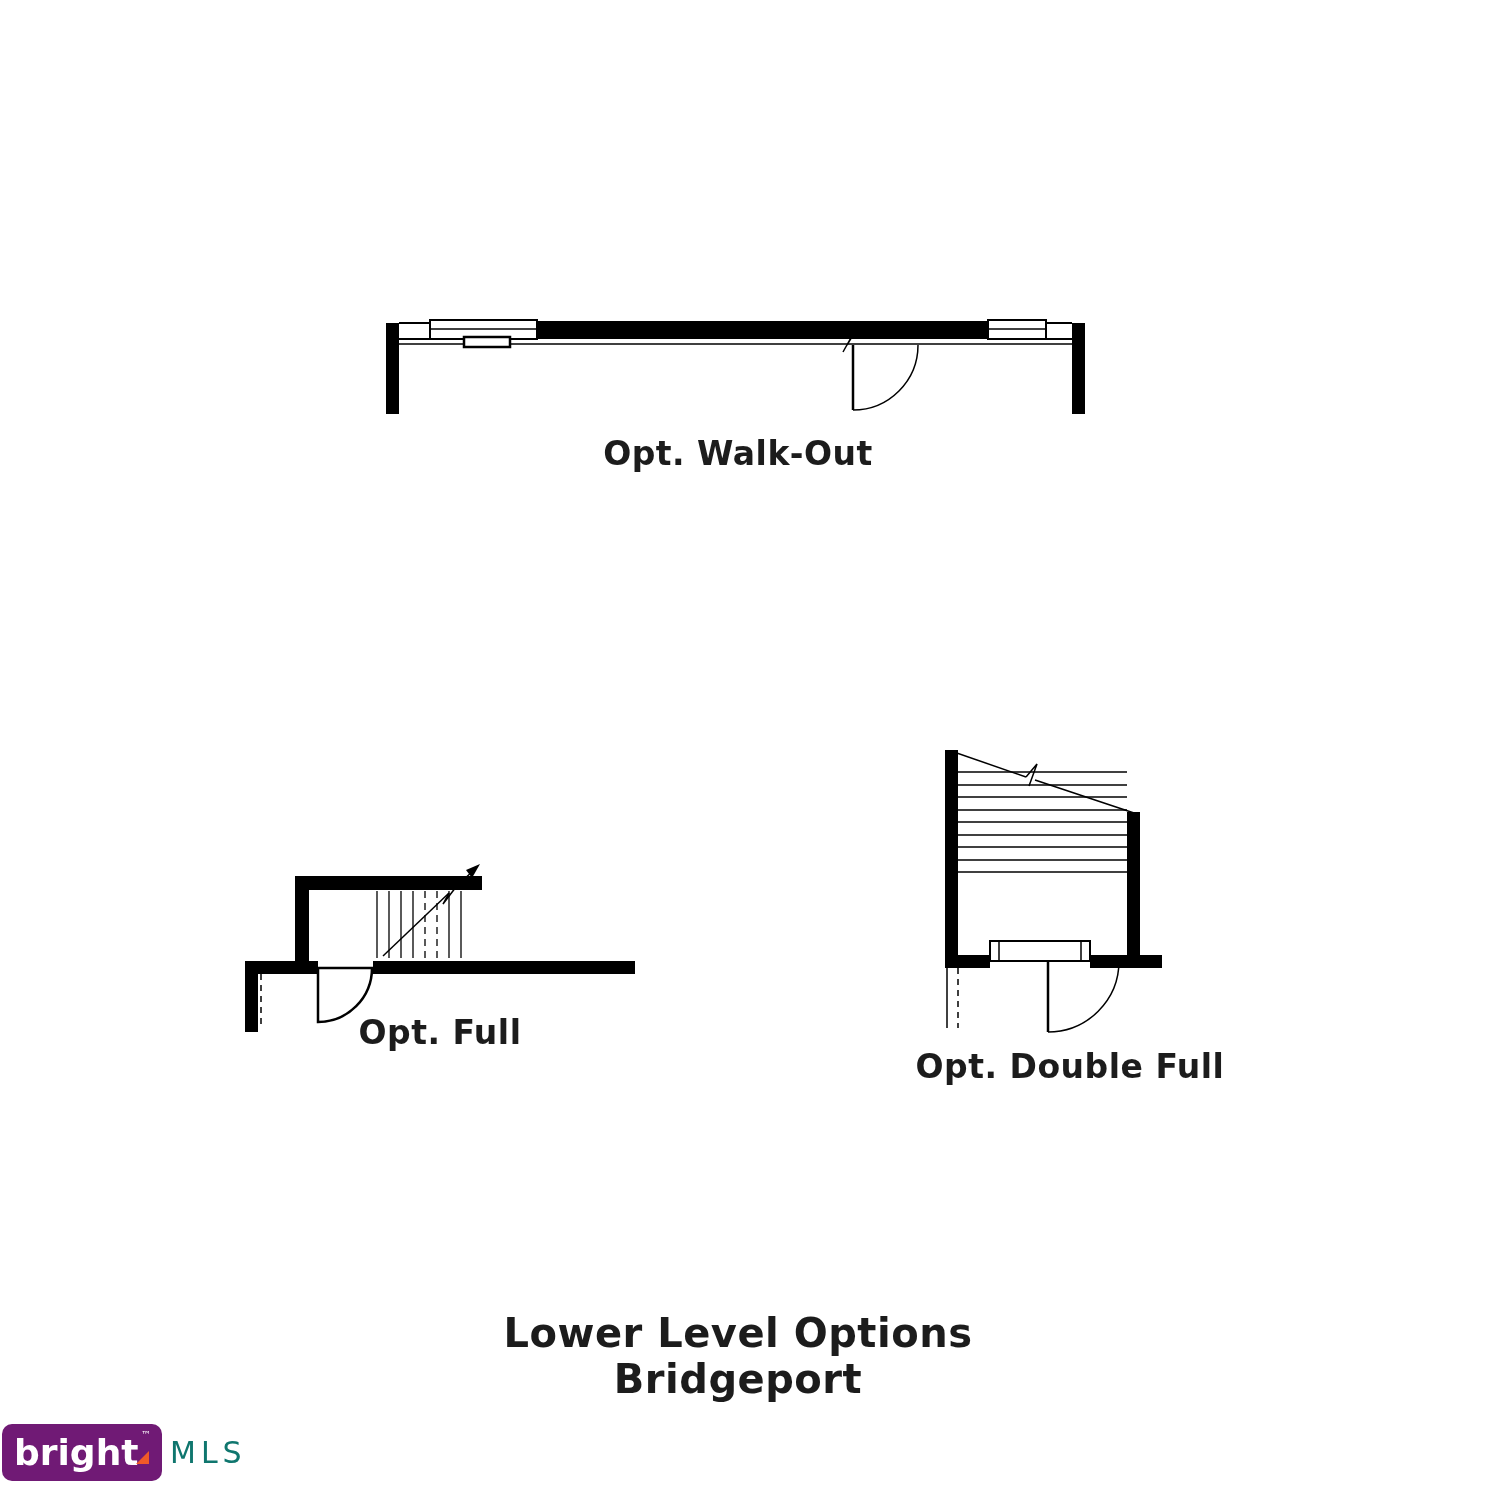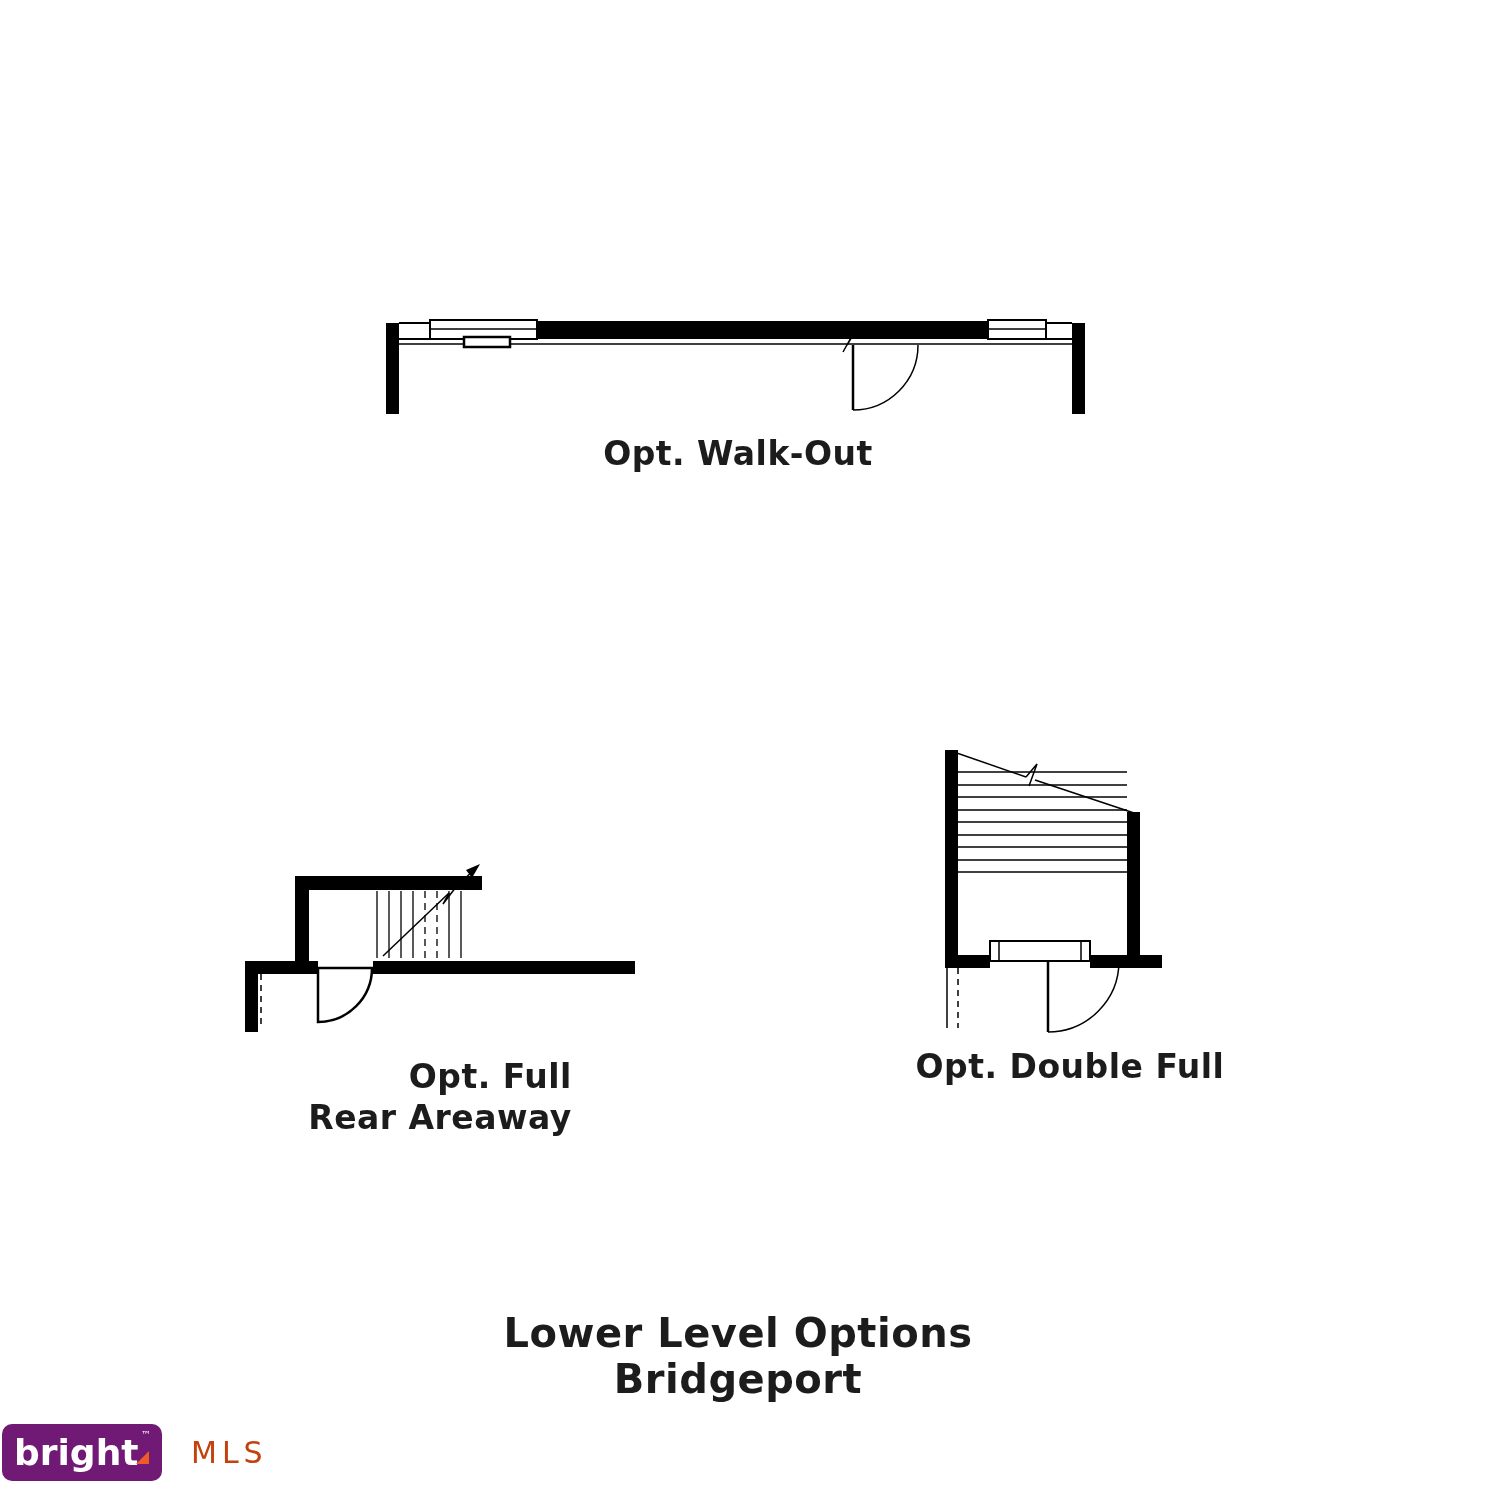--- a/index.html
+++ b/index.html
@@ -78,24 +78,24 @@
   }
   .logo-tm {
     position: absolute;
     right: 11px;
     top: 6px;
     color: #ffffff;
     font-size: 10px;
     line-height: 1;
   }
   .logo-suffix {
-    color: #c2410c;
+    color: #0f766e;
     font-size: 30px;
     letter-spacing: 5px;
-    margin-left: 29px;
+    margin-left: 8px;
     font-weight: 400;
   }
 </style>
 </head>
 <body>
 
 <div id="stage">
 
   <svg id="plan-svg" width="1498" height="1498" viewBox="0 0 1498 1498">
 
@@ -187,23 +187,22 @@
       <line x1="999" y1="941" x2="999" y2="961" stroke="#000" stroke-width="1.5"></line>
       <line x1="1081" y1="941" x2="1081" y2="961" stroke="#000" stroke-width="1.5"></line>
 
       <line x1="1048" y1="961" x2="1048" y2="1032" stroke="#000" stroke-width="2.5"></line>
       <path d="M 1048 1032 A 71 71 0 0 0 1119 961" fill="none" stroke="#000" stroke-width="1.5"></path>
     </g>
   </svg>
 
   <div class="diagram-label" style="left:738px; top:433px;">Opt. Walk-Out</div>
 
-  <div class="diagram-label" style="left:440px; top:1056px;">
+  <div class="diagram-label" style="left:440px; top:1012px;">
     <div>Opt. Full</div>
-    <div>Rear Areaway</div>
   </div>
 
   <div class="diagram-label" style="left:1070px; top:1046px;">
     <div>Opt. Double Full</div>
   </div>
 
   <div class="plan-title" style="left:738px; top:1310px;">
     <div>Lower Level Options</div>
     <div>Bridgeport</div>
   </div>

